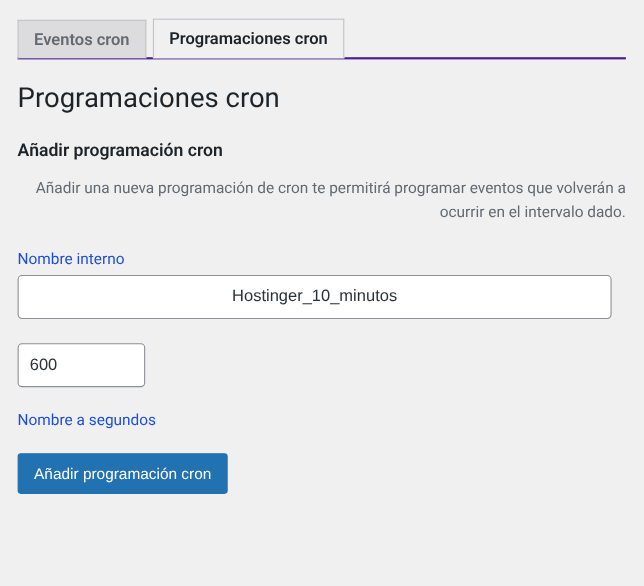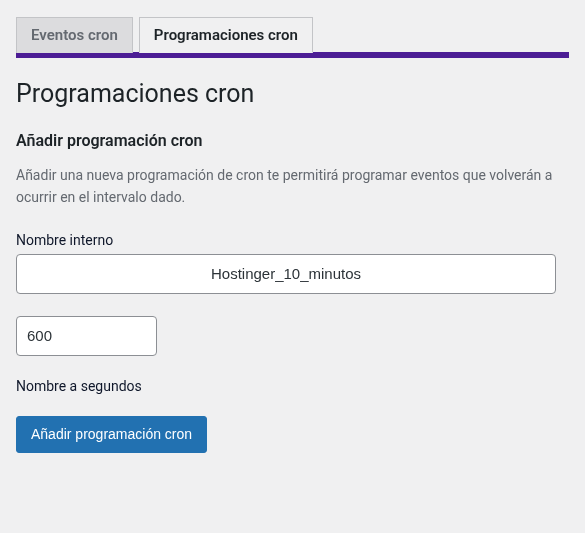--- a/index.html
+++ b/index.html
@@ -11,22 +11,23 @@
       font-family: -apple-system, BlinkMacSystemFont, "Segoe UI", Roboto, Oxygen-Sans, Ubuntu, Cantarell, "Helvetica Neue", sans-serif;
       background: #f0f0f1;
       color: #3c434a;
       font-size: 14px;
       width: 585px;
       height: 533px;
       padding: 16px;
     }
     .tabs {
       display: flex;
-      border-bottom: 6px solid #4c1d95;
+      border-bottom: 2px solid #4c1d95;
       margin-bottom: 20px;
+      align-items: center;
     }
     .tab {
       padding: 8px 14px;
       font-size: 15px;
       font-weight: 600;
       color: #646970;
       background: #dcdcde;
       border: 1px solid #c3c4c7;
       border-bottom: none;
       margin-right: 6px;
@@ -50,48 +51,49 @@
       font-size: 16px;
       font-weight: 600;
       color: #1d2327;
       margin-bottom: 14px;
     }
     .description {
       color: #646970;
       font-size: 14px;
       line-height: 1.6;
       margin-bottom: 24px;
+      text-align: right;
     }
     .form-field {
       margin-bottom: 22px;
     }
     .form-field label {
       display: block;
       font-size: 14px;
-      color: #0f172a;
+      color: #1d4ed8;
       margin-bottom: 6px;
     }
     .form-field input[type="text"],
     .form-field input[type="number"] {
       padding: 4px 10px;
       font-size: 15px;
       line-height: 2;
       border: 1px solid #8c8f94;
       border-radius: 4px;
       background: #fff;
       color: #2c3338;
       box-shadow: 0 0 0 transparent;
     }
     .form-field input[type="text"].full {
       width: 100%;
       max-width: 540px;
       text-align: center;
     }
     .form-field input[type="number"] {
-      width: 141px;
+      width: 116px;
     }
     .button-primary {
       background: #2271b1;
       border: 1px solid #2271b1;
       color: #fff;
       font-size: 14px;
       padding: 7px 14px;
       border-radius: 3px;
       cursor: pointer;
       line-height: 1.5;

